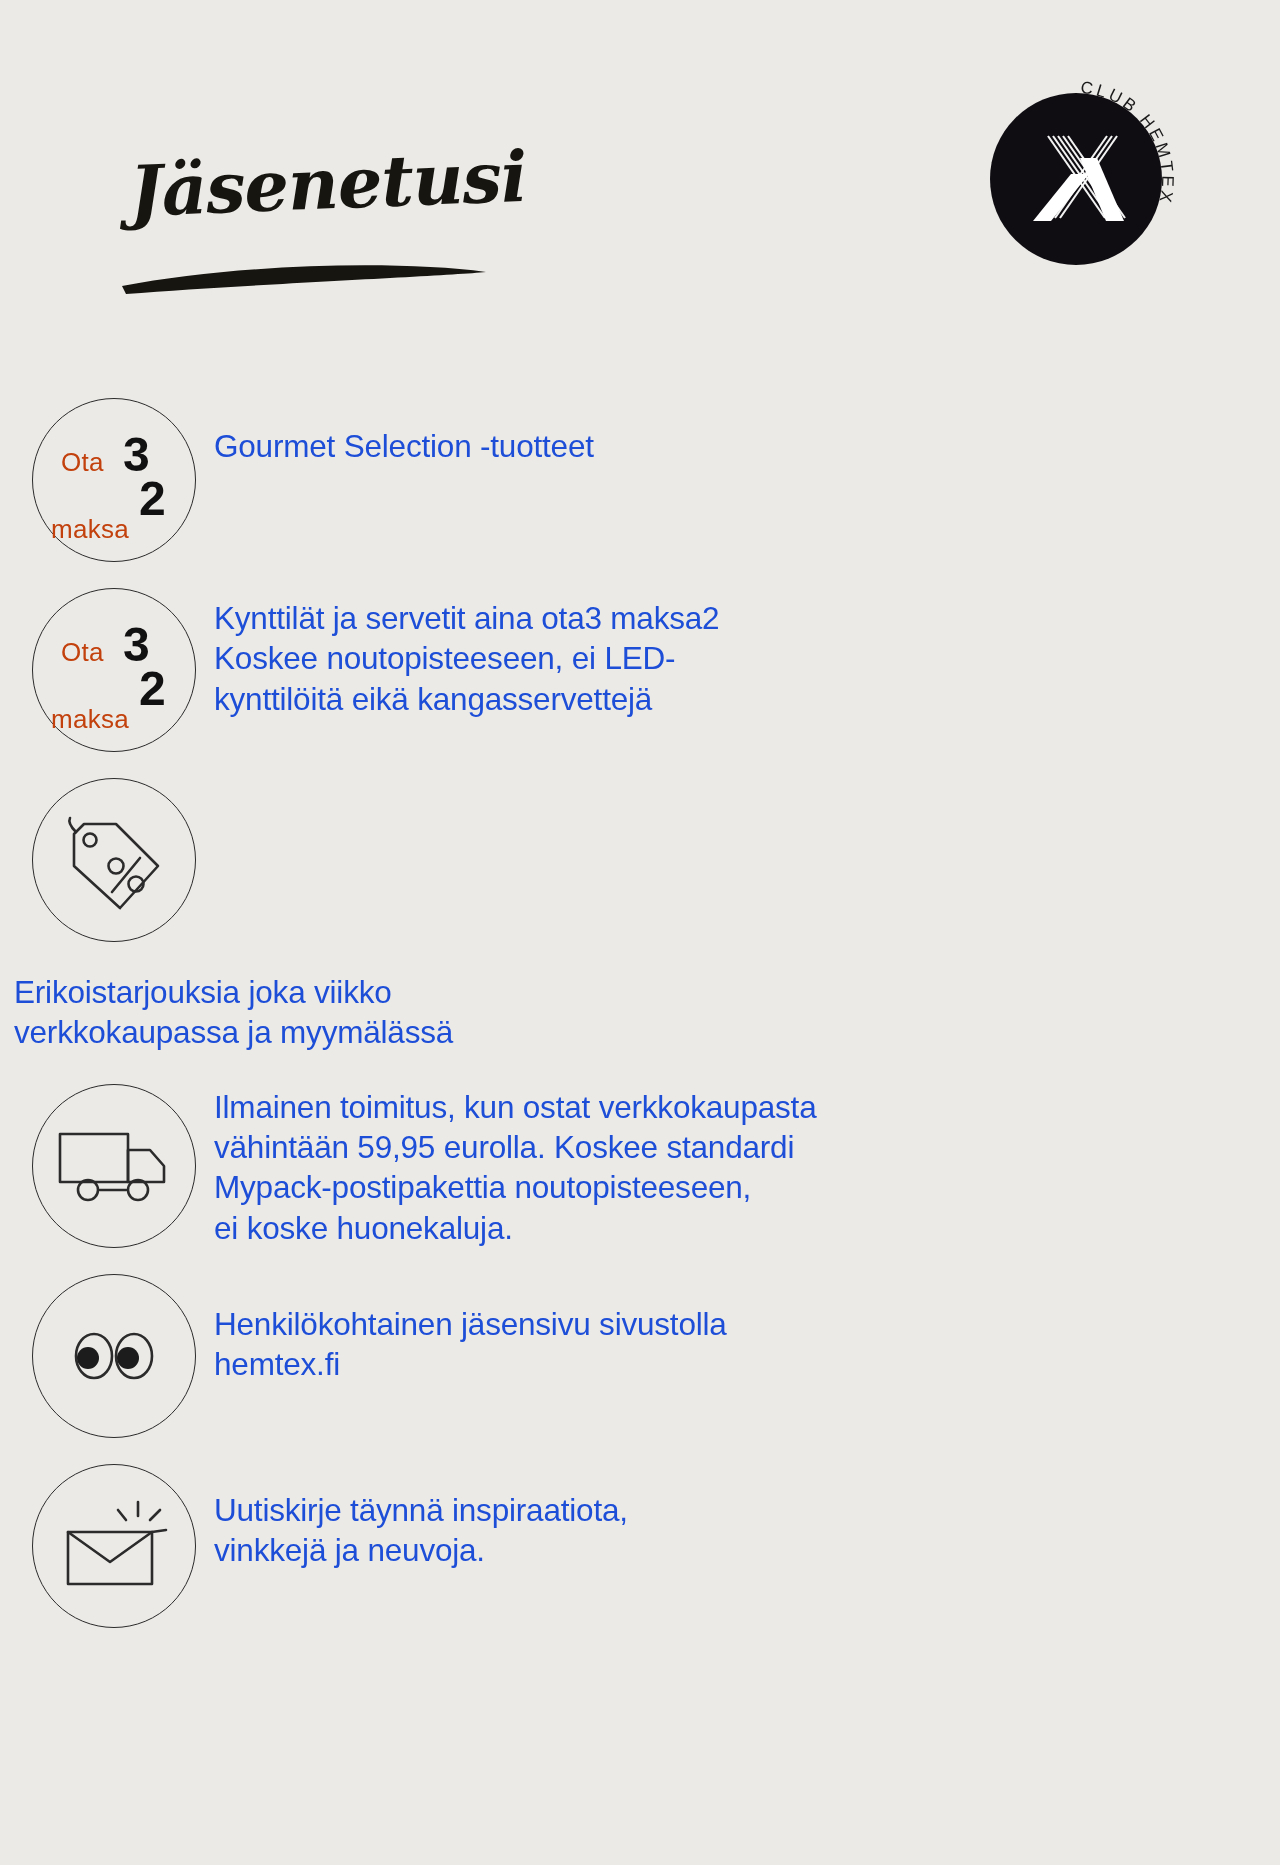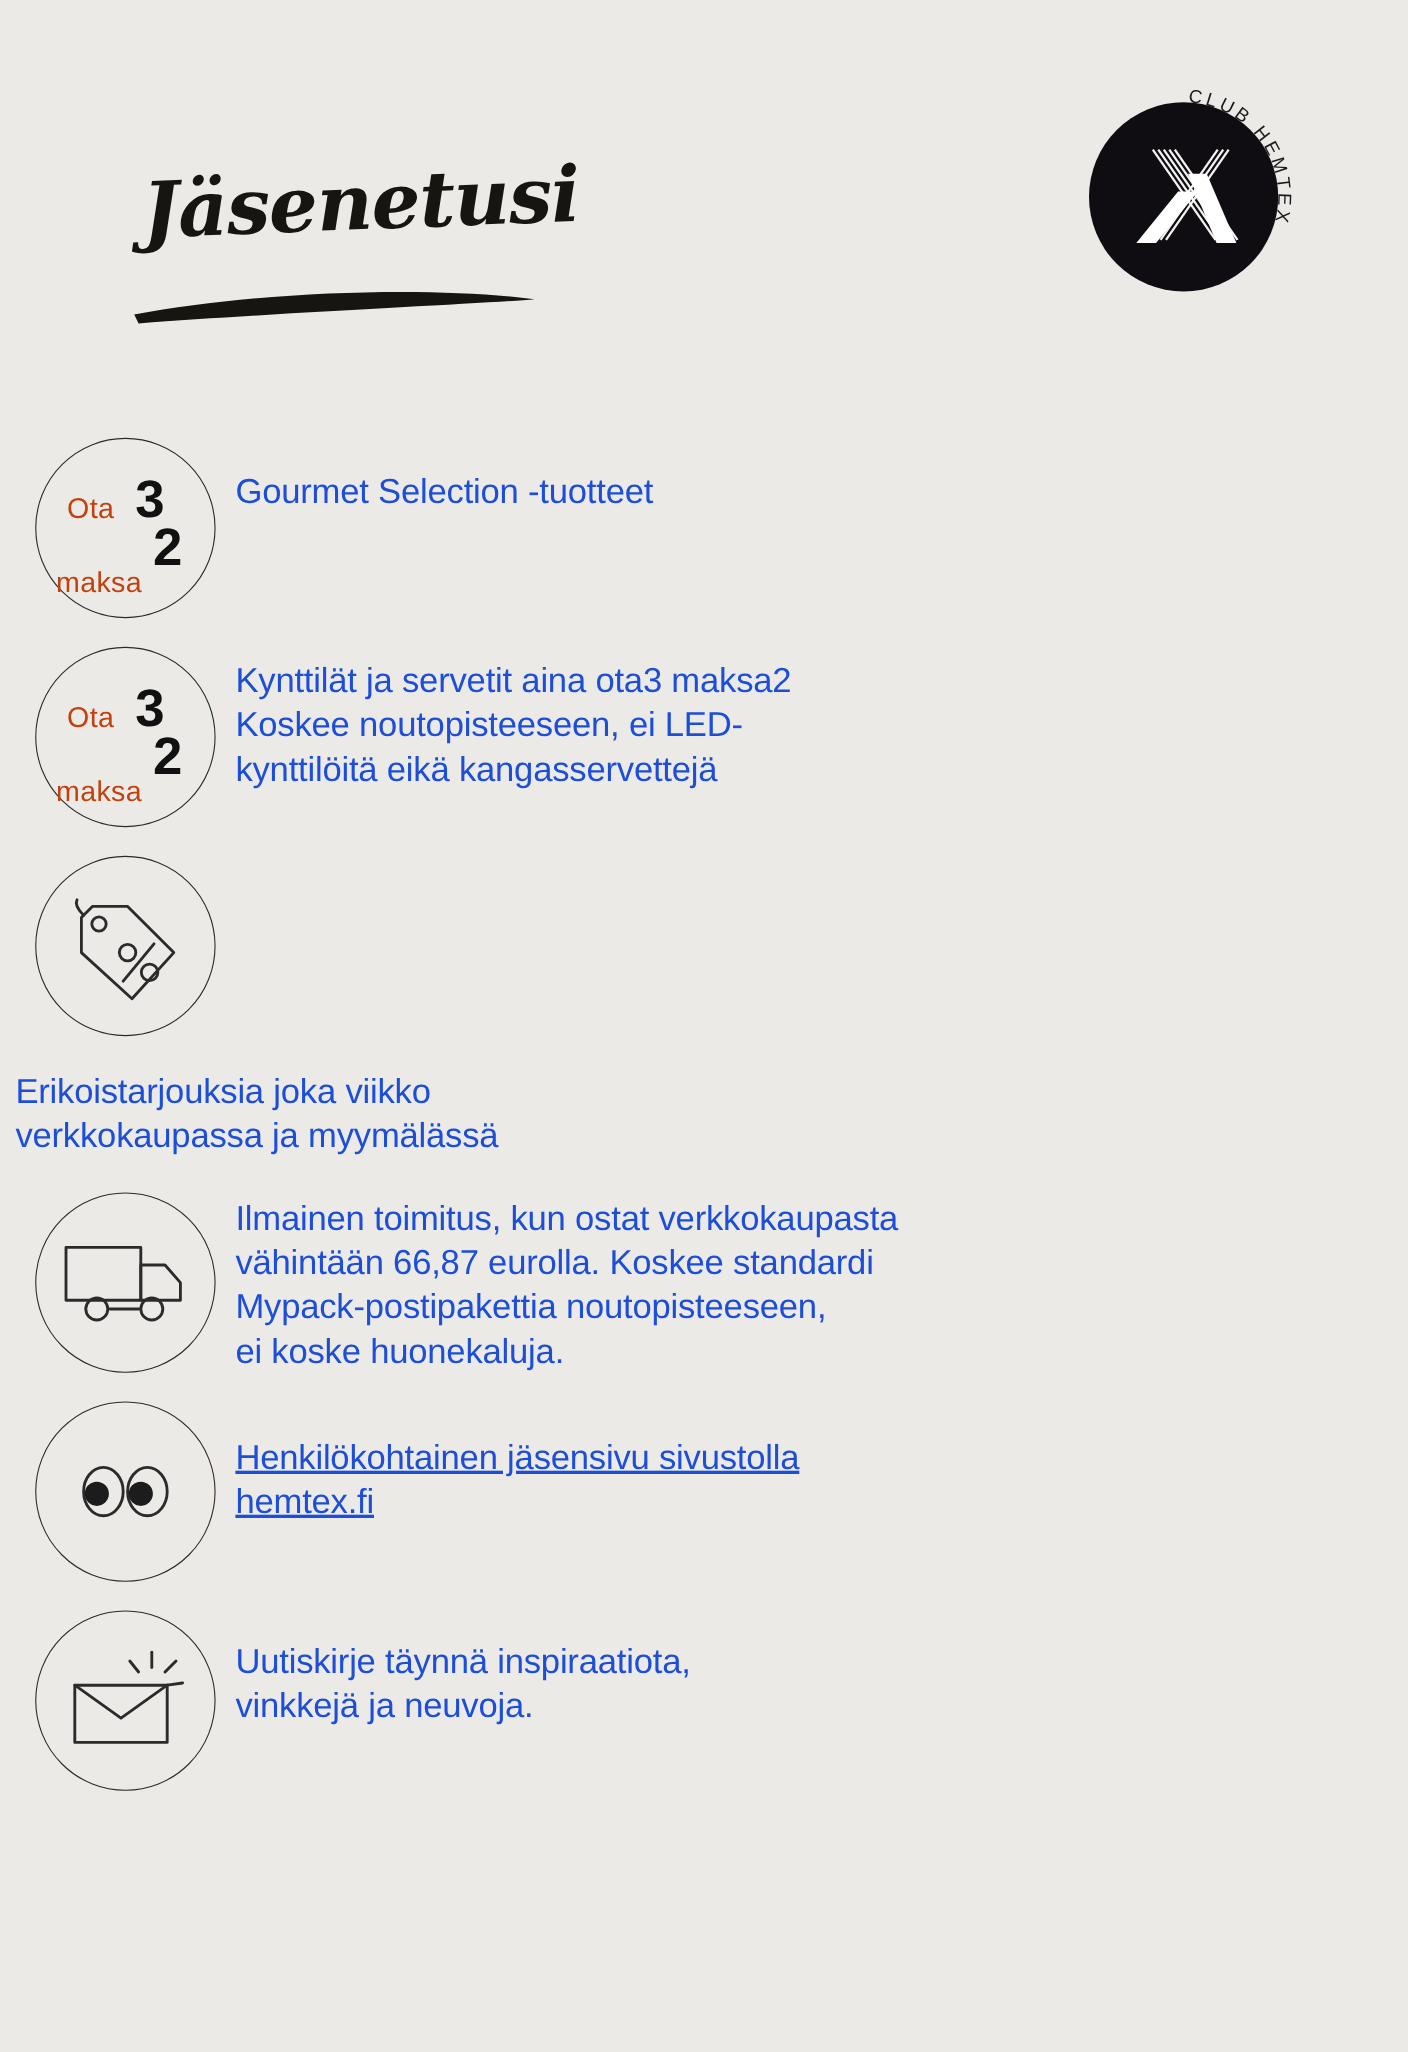--- a/index.html
+++ b/index.html
@@ -254,40 +254,40 @@
             <path d="M74 30 L96 30 L110 46 L110 62 L74 62 Z"></path>
             <circle cx="34" cy="70" r="10"></circle>
             <circle cx="84" cy="70" r="10"></circle>
             <path d="M46 70 L72 70"></path>
           </g>
         </svg>
       </div>
     </div>
     <div class="text-cell" style="padding-top:8px;">
       <span class="line">Ilmainen toimitus, kun ostat verkkokaupasta</span>
-      <span class="line">vähintään 66,87 eurolla. Koskee standardi</span>
+      <span class="line">vähintään 59,95 eurolla. Koskee standardi</span>
       <span class="line">Mypack-postipakettia noutopisteeseen,</span>
       <span class="line">ei koske huonekaluja.</span>
     </div>
   </div>
 
   <div class="benefit-row" style="margin-bottom:26px;">
     <div class="icon-cell">
       <div class="icon-circle">
         <svg width="120" height="80" viewBox="0 0 120 80">
           <g stroke="#2b2b2b" stroke-width="2.6" fill="#eceae7">
             <ellipse cx="40" cy="40" rx="18" ry="22"></ellipse>
             <ellipse cx="80" cy="40" rx="18" ry="22"></ellipse>
           </g>
           <circle cx="34" cy="42" r="11" fill="#1c1c1c"></circle>
           <circle cx="74" cy="42" r="11" fill="#1c1c1c"></circle>
         </svg>
       </div>
     </div>
-    <div class="text-cell" style="padding-top:30px;text-decoration:underline;">
+    <div class="text-cell" style="padding-top:30px;">
       <span class="line">Henkilökohtainen jäsensivu sivustolla</span>
       <span class="line">hemtex.fi</span>
     </div>
   </div>
 
   <div class="benefit-row">
     <div class="icon-cell">
       <div class="icon-circle">
         <svg width="120" height="100" viewBox="0 0 120 100">
           <g fill="none" stroke="#2b2b2b" stroke-width="2.6" stroke-linejoin="round" stroke-linecap="round">

